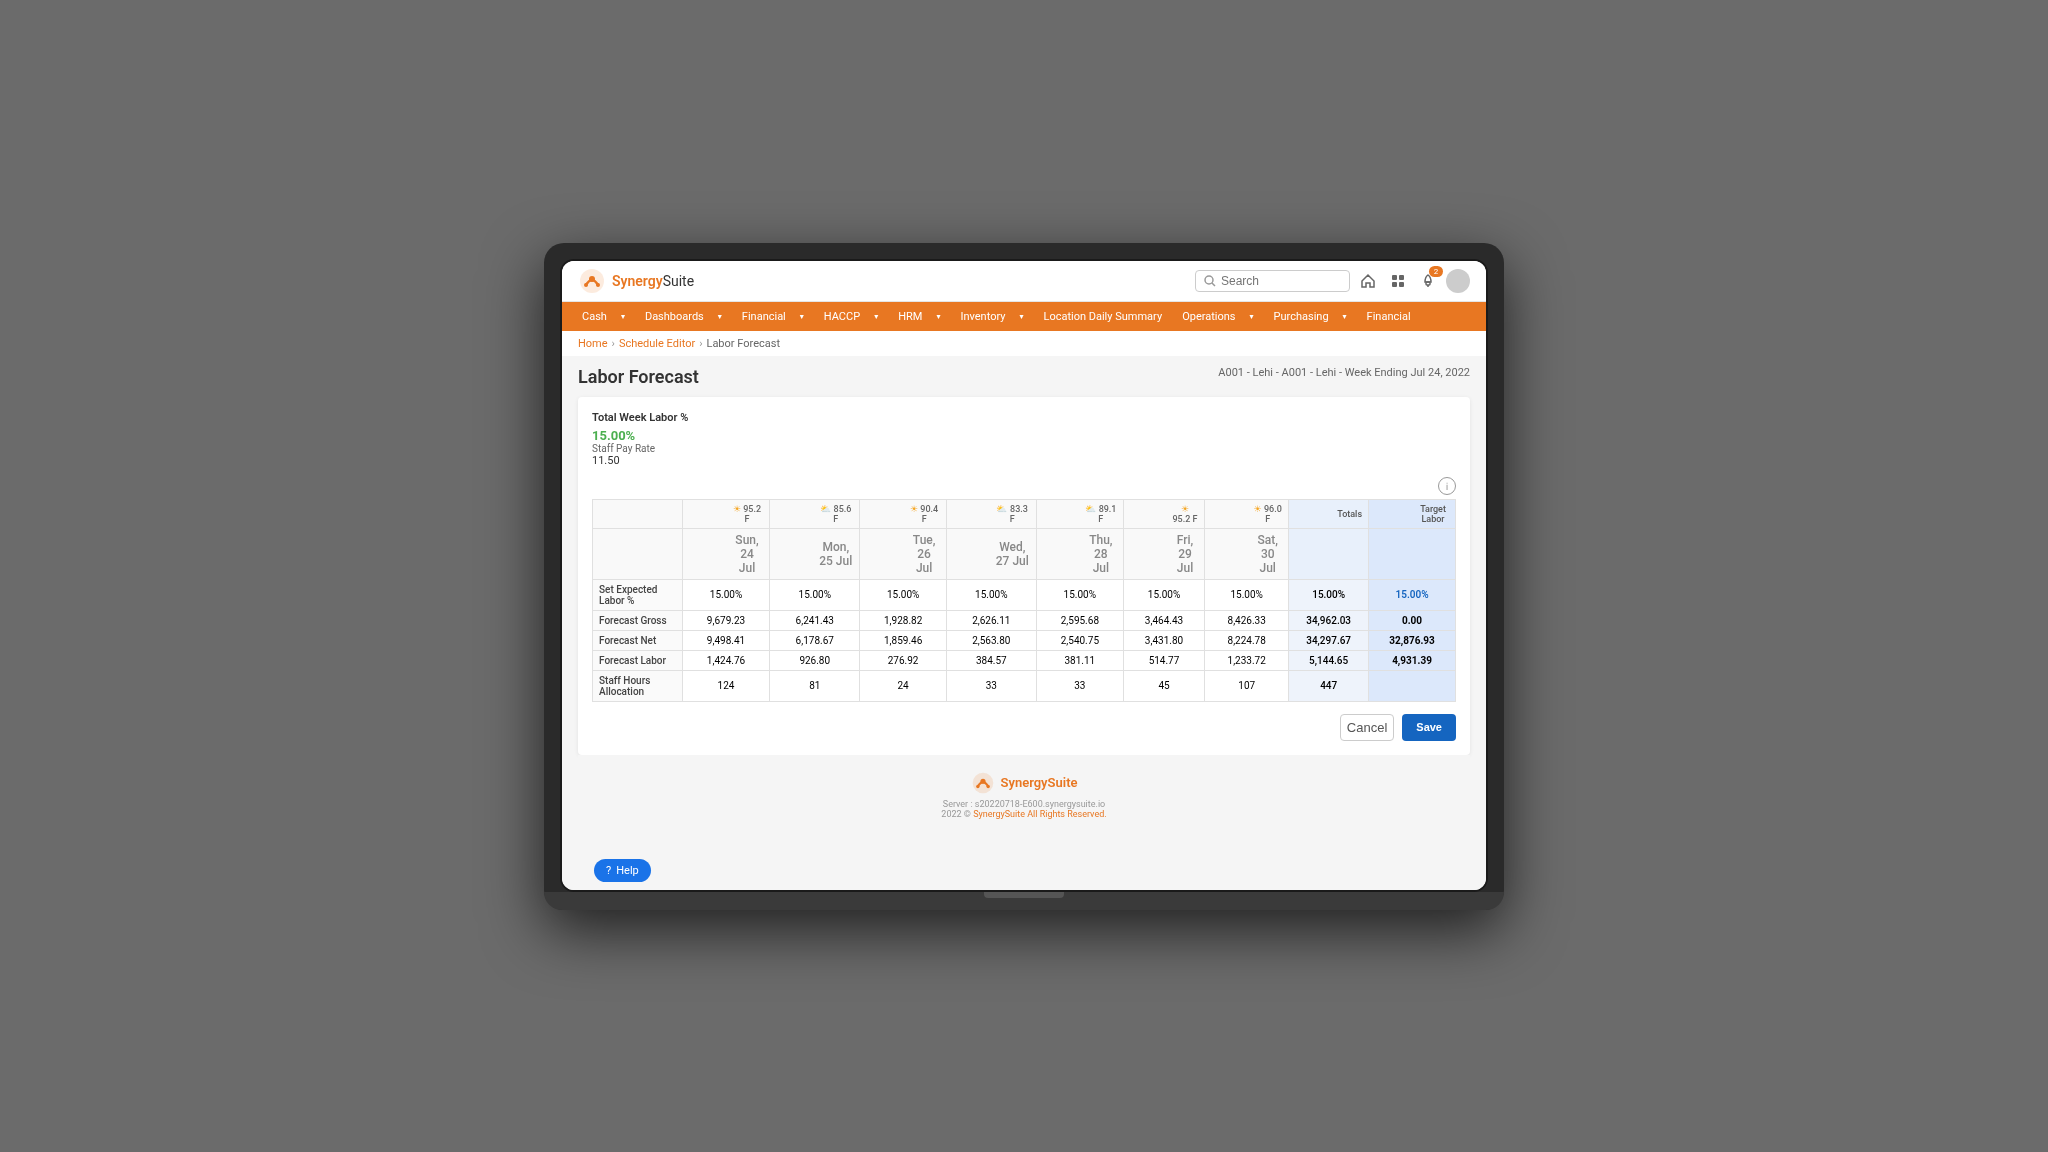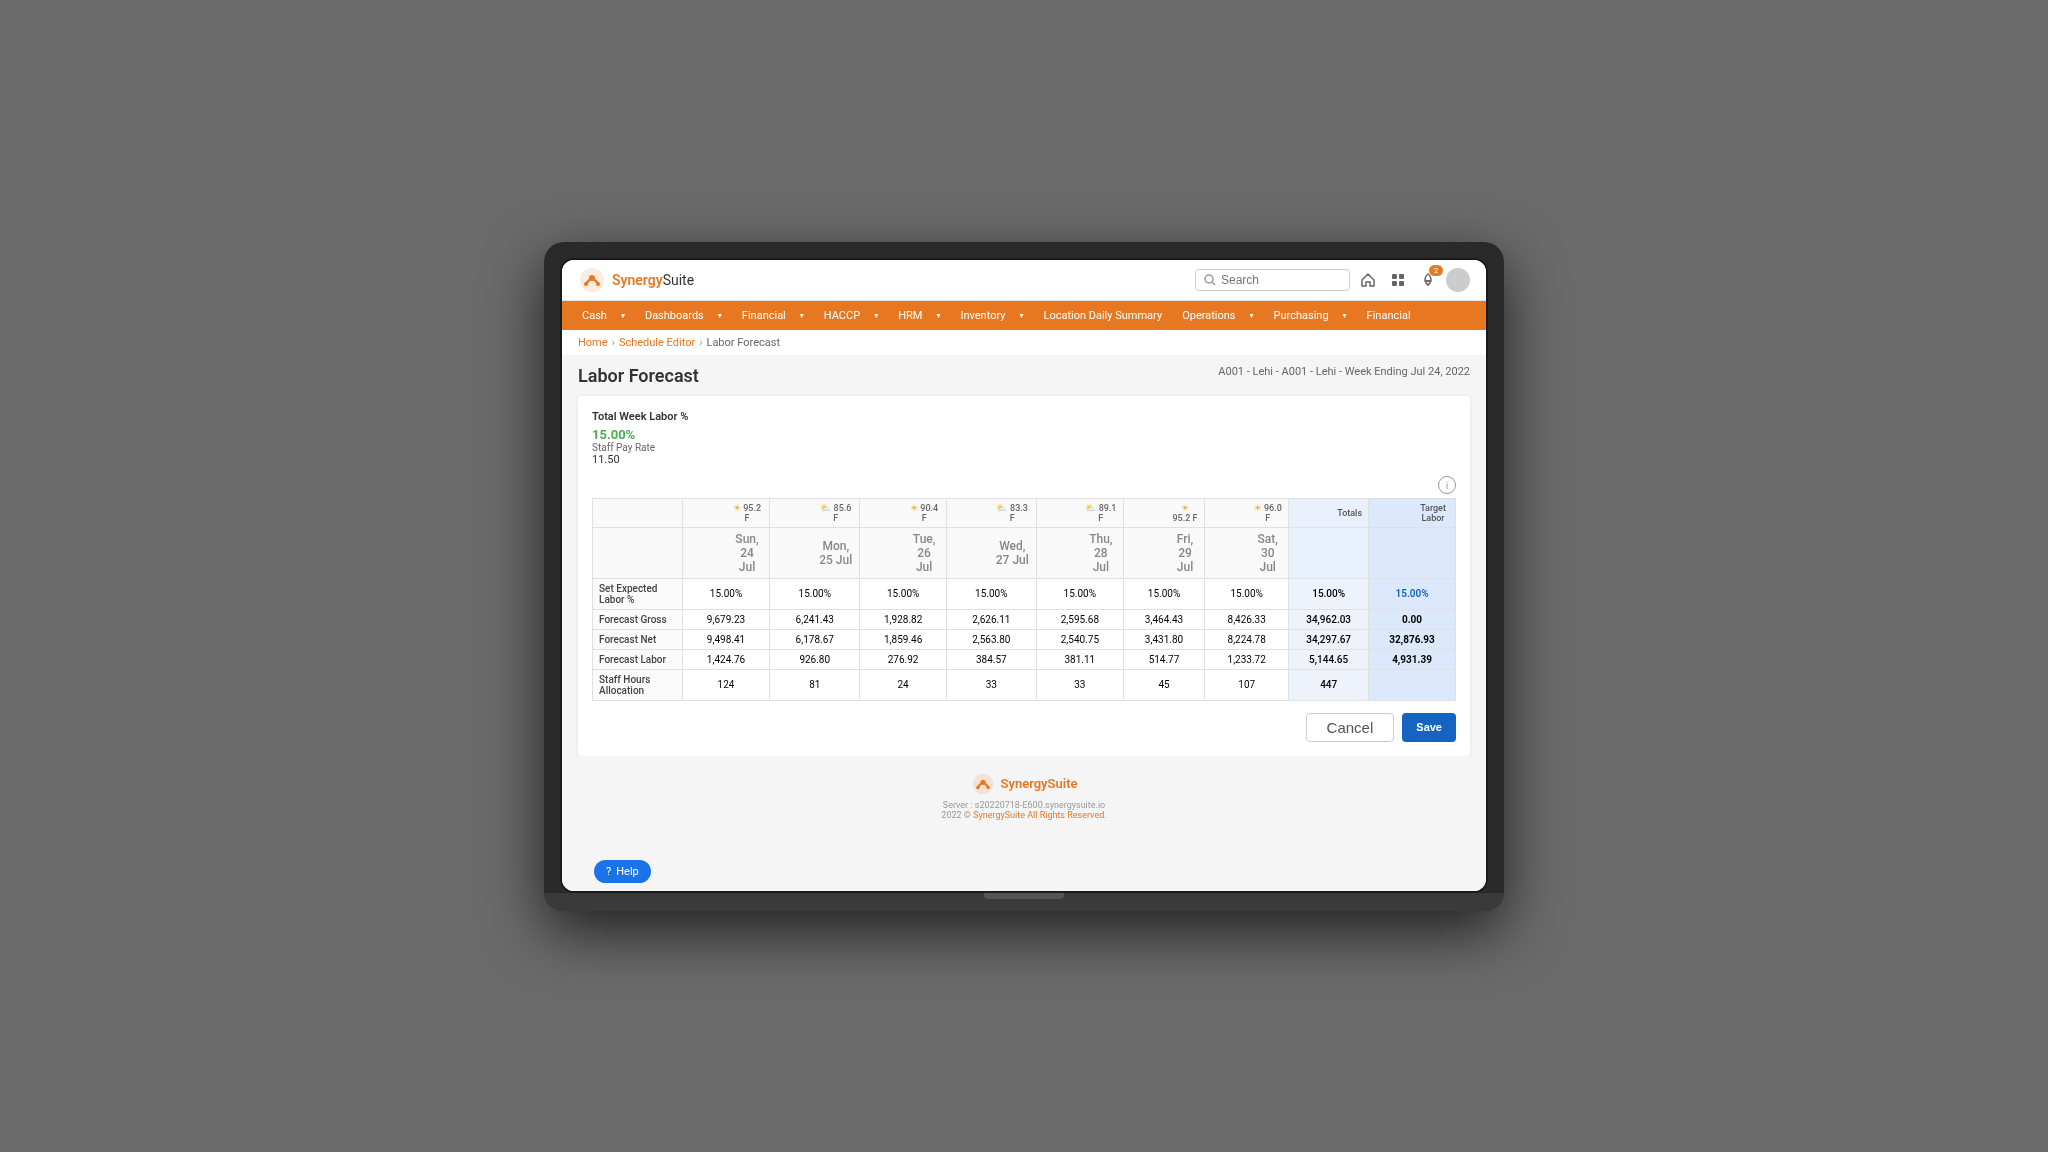--- a/index.html
+++ b/index.html
@@ -284,26 +284,26 @@
     .cloud-icon { color: #90caf9; }
 
     
     .btn-row {
       display: flex;
       justify-content: flex-end;
       gap: 8px;
       margin-top: 12px;
     }
     .btn-cancel {
-      padding: 5px 20px;
+      padding: 5px 6px;
       border: 1px solid #ccc;
       background: #fff;
       border-radius: 4px;
       cursor: pointer;
-      font-size: 15px;
+      font-size: 13px;
       color: #555;
     }
     .btn-save {
       padding: 5px 14px;
       border: none;
       background: #1565c0;
       border-radius: 4px;
       cursor: pointer;
       font-size: 11px;
       color: #fff;

